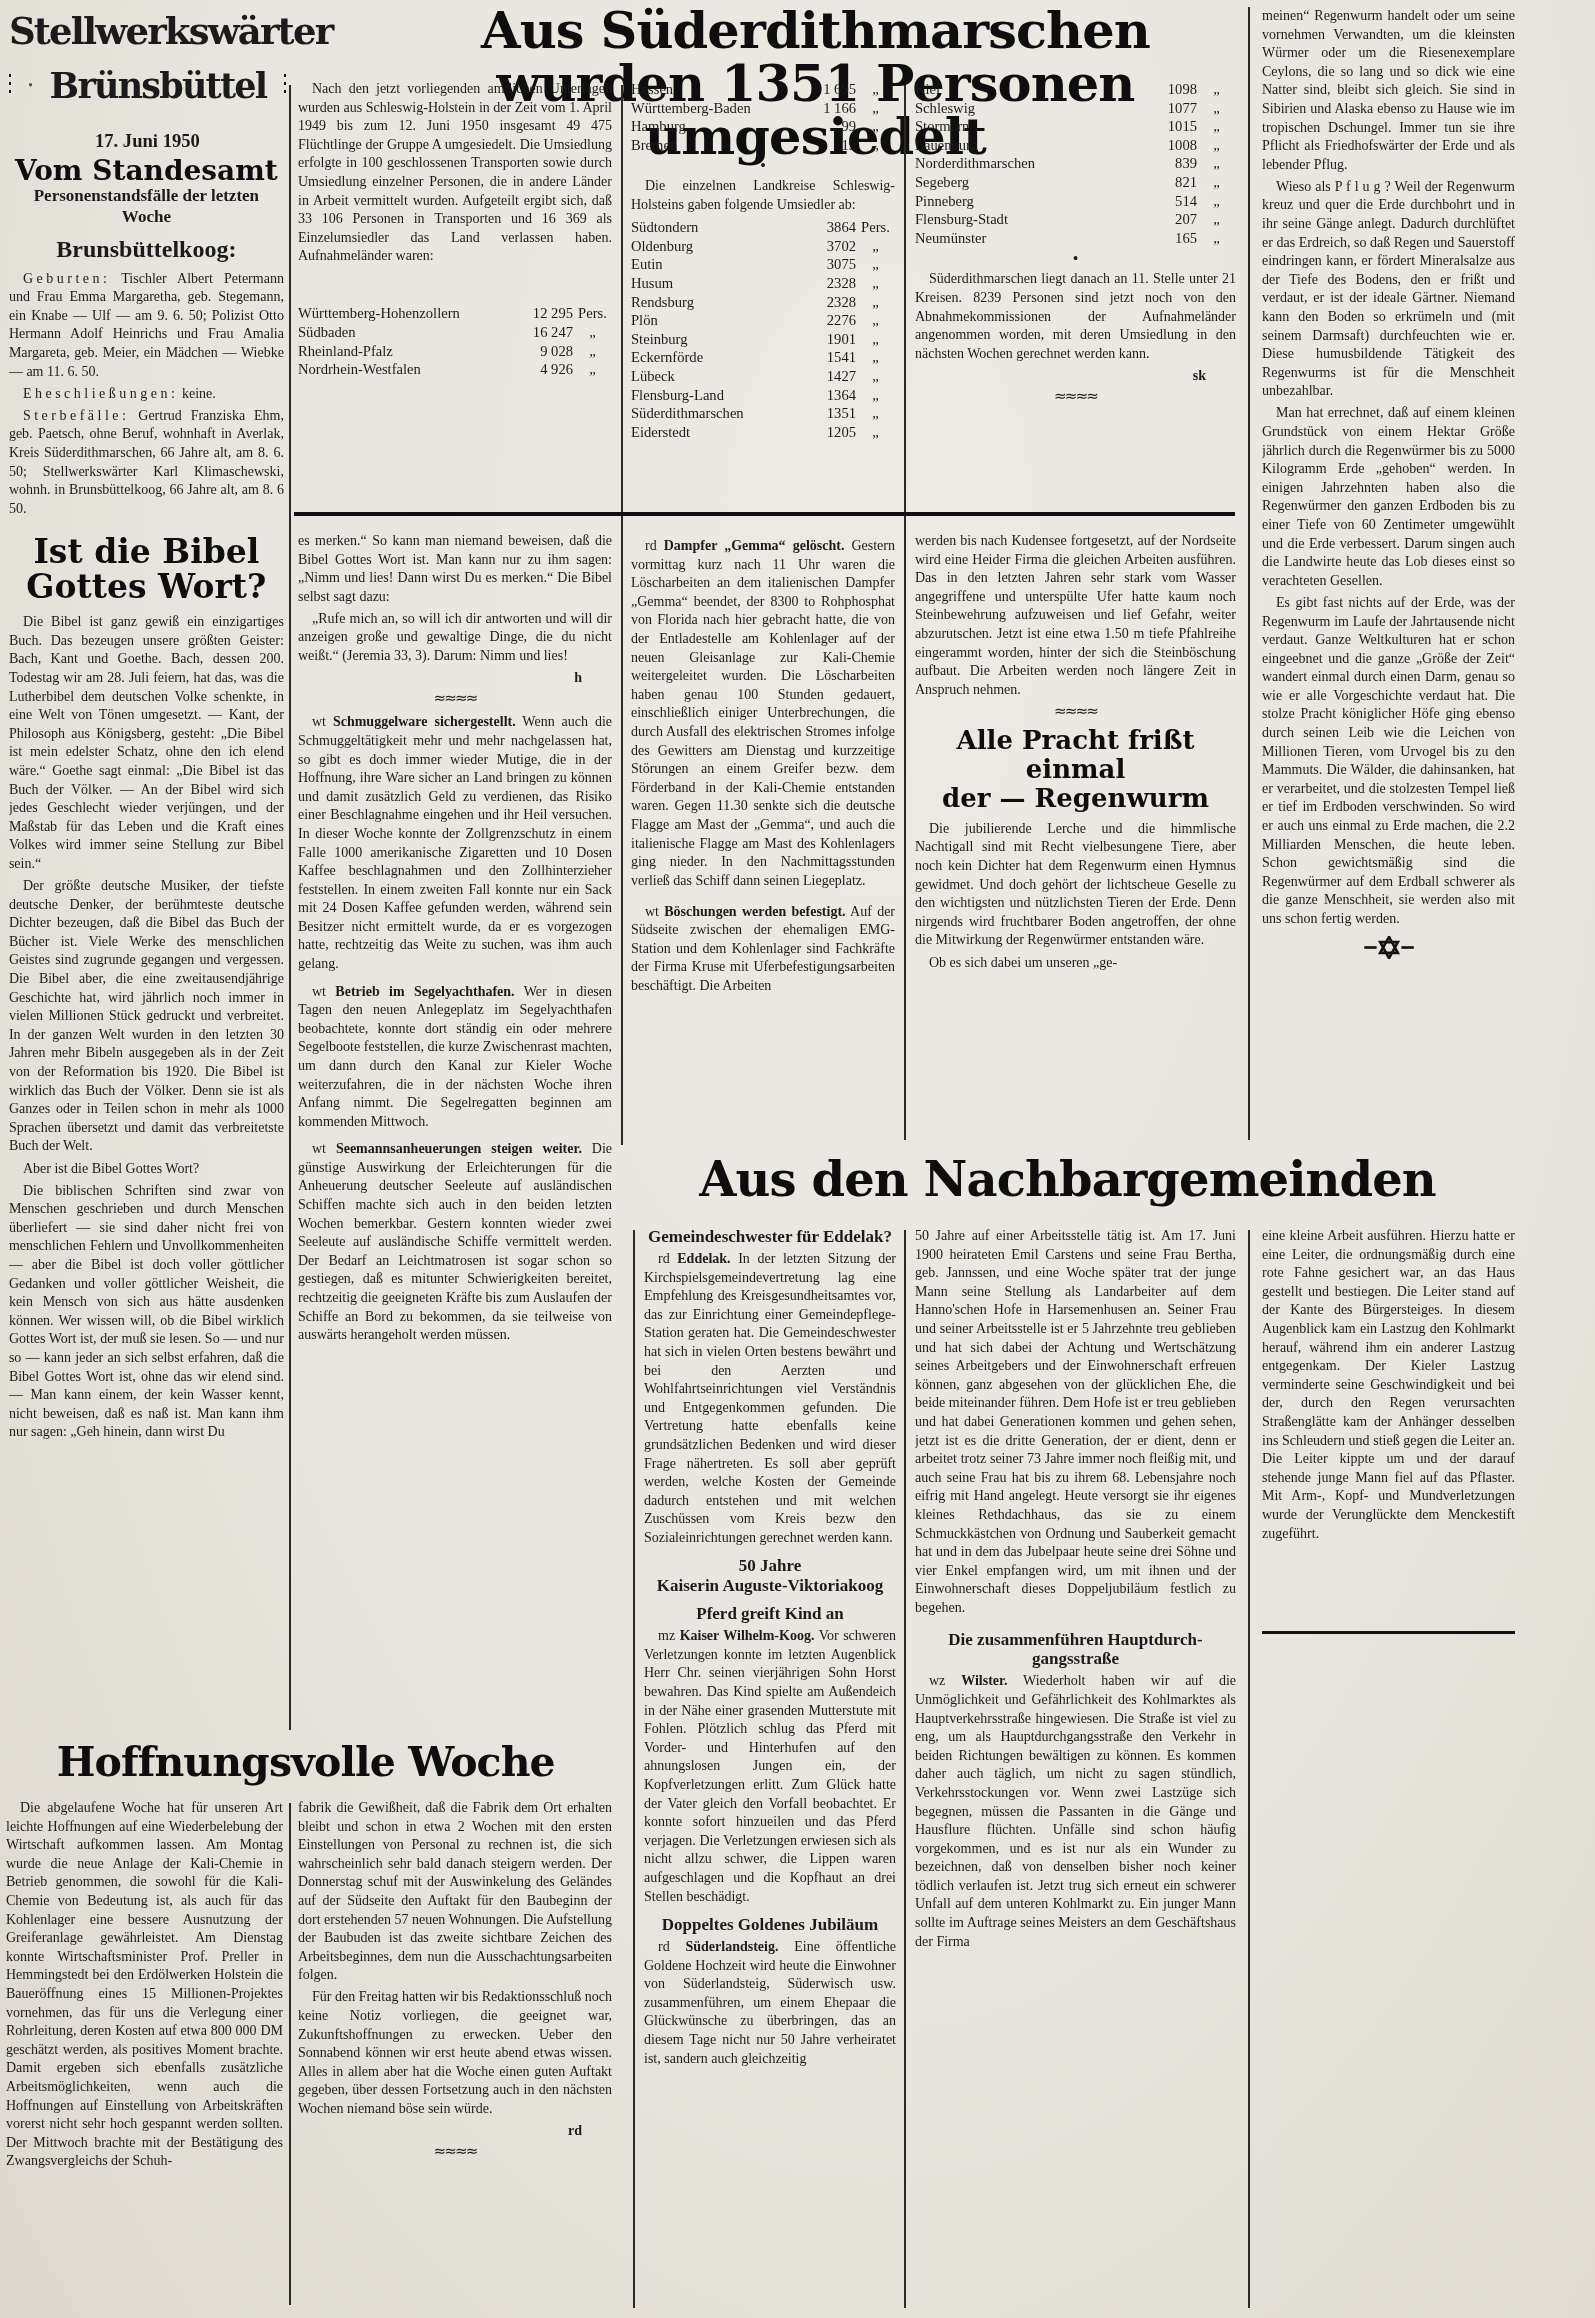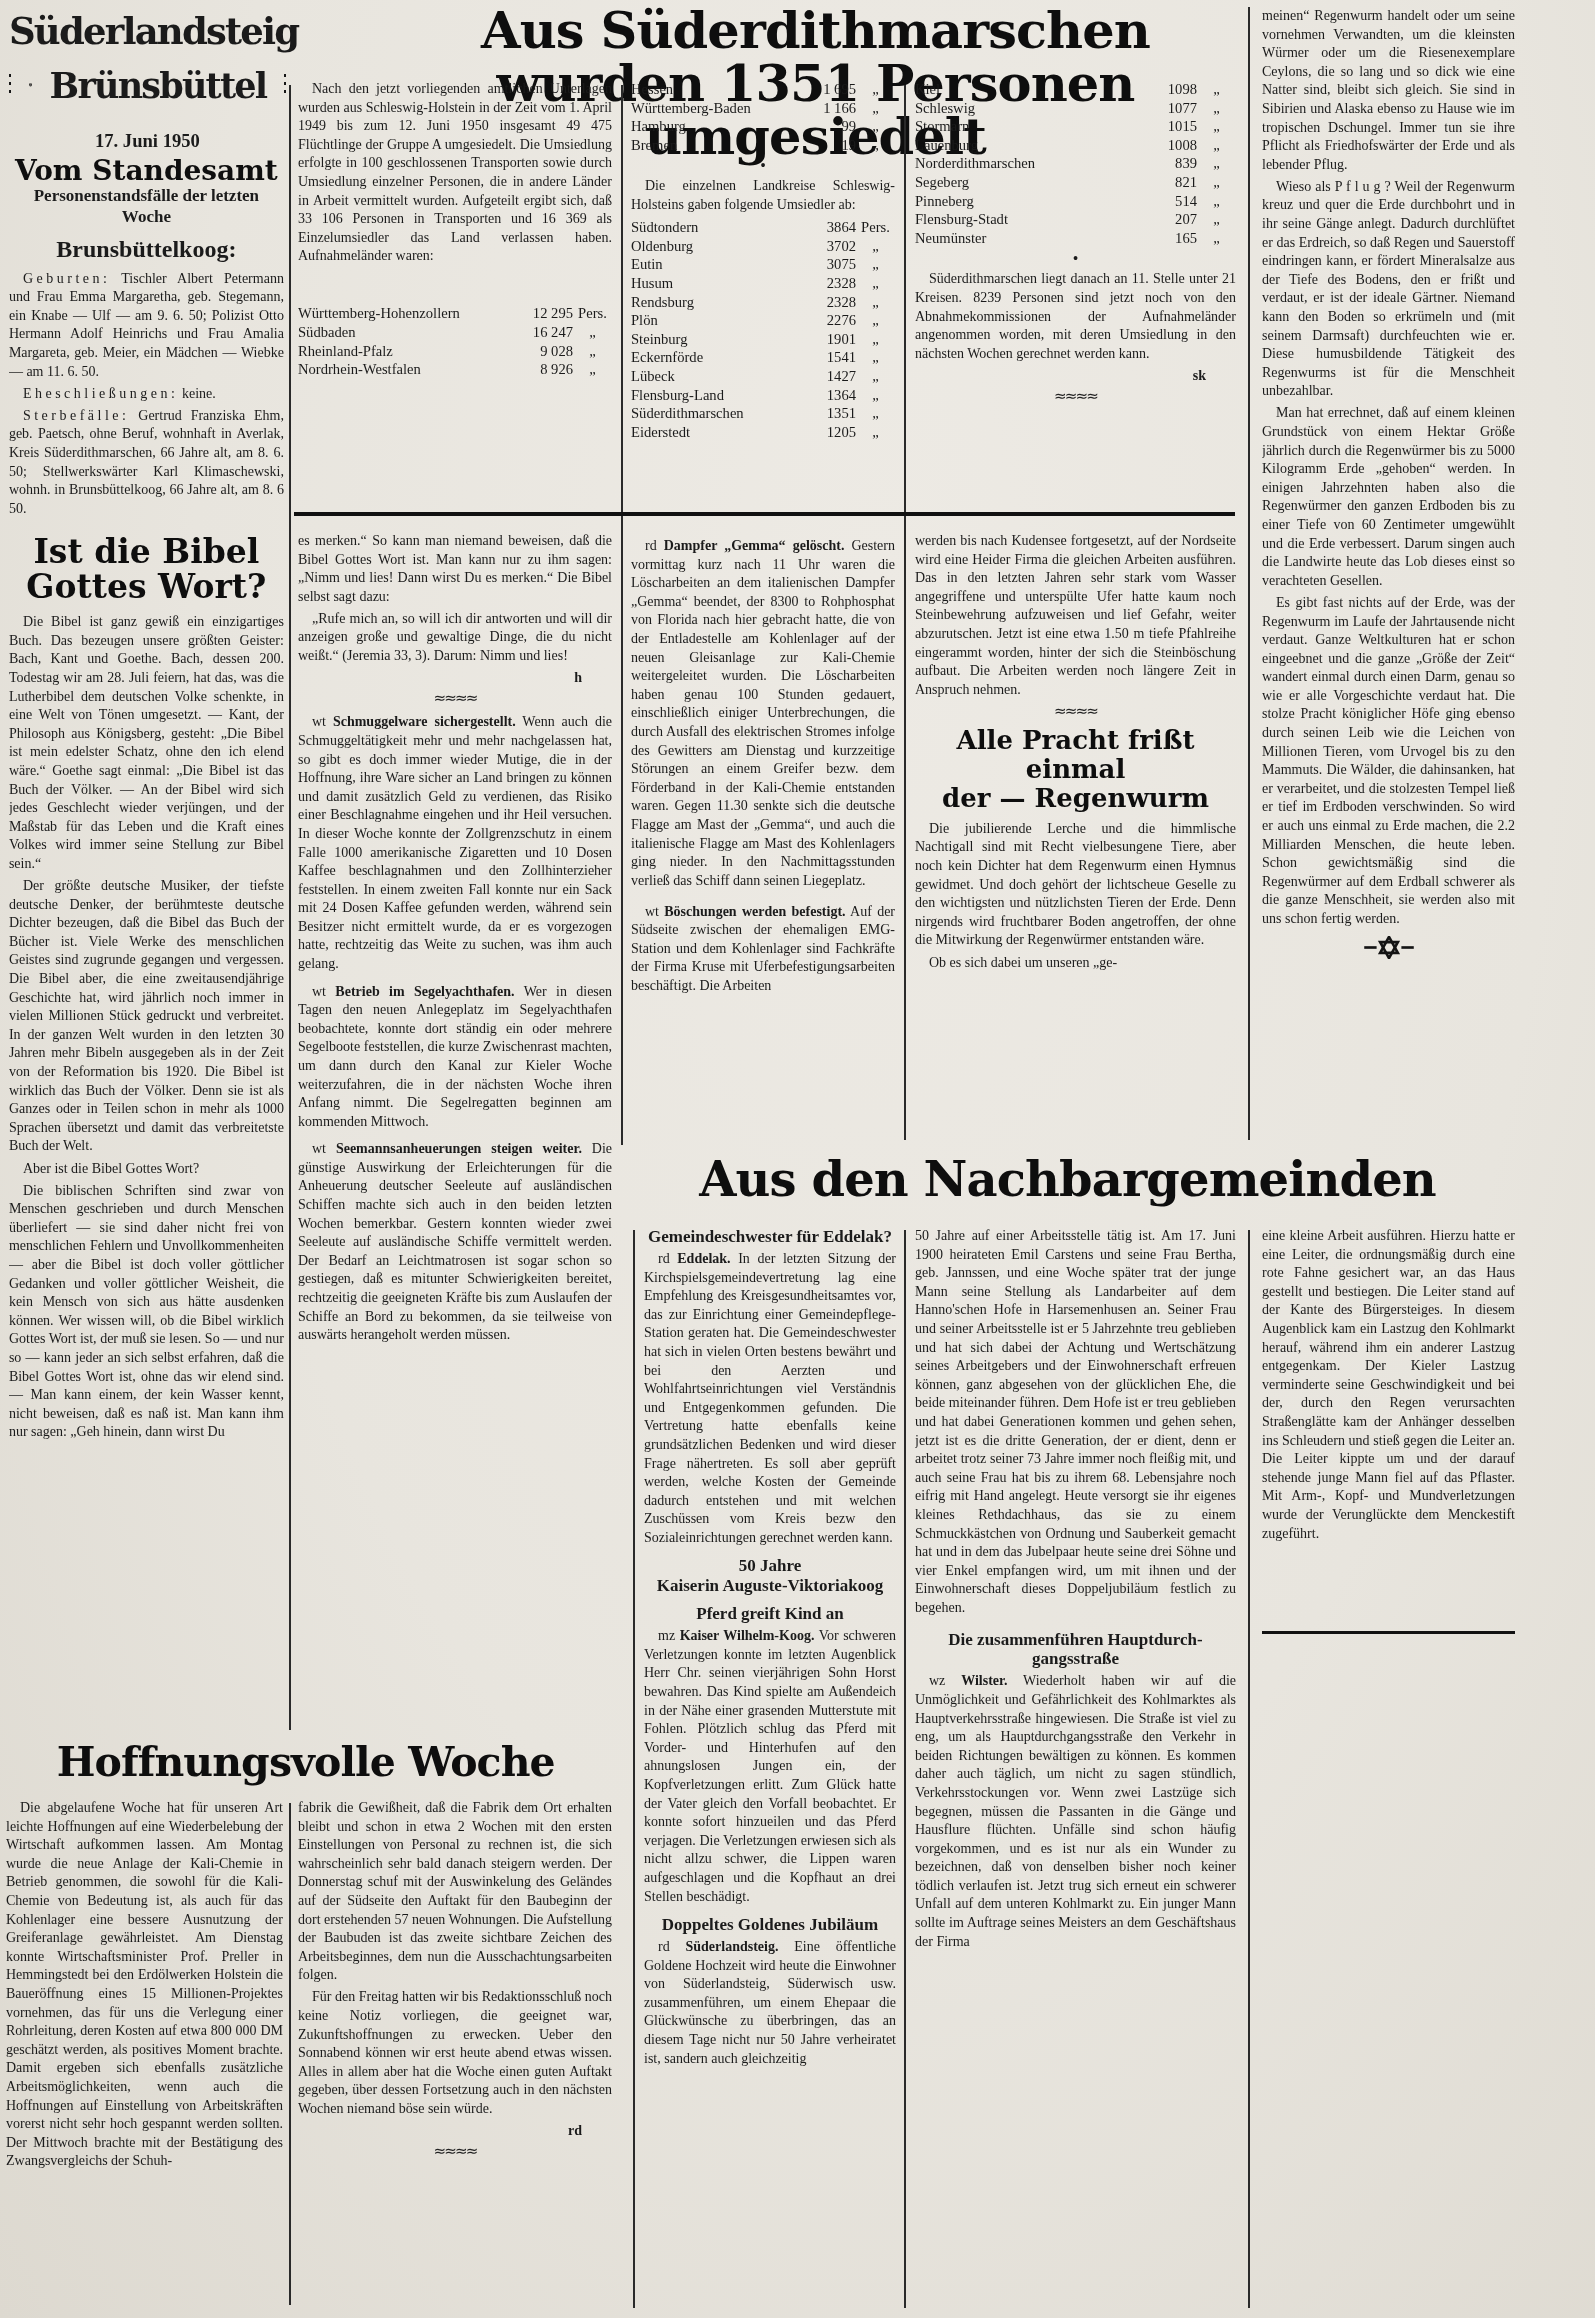--- a/index.html
+++ b/index.html
@@ -39,21 +39,21 @@
   .stripes{width:30px;height:23px;background:repeating-linear-gradient(#161616 0 3.5px, rgba(0,0,0,0) 3.5px 8px);}
   .date-line{text-align:center;font-weight:bold;font-size:18.6px;margin-top:12.4px;}.gap40{height:35px;}
   .star-orn{display:block;margin:7px auto 0 auto;}
 </style>
 </head>
 <body>
 
 <div class="page">
 
   <div class="abs" style="left:8.9px;top:10.6px;width:277px;">
-    <div class="masthead-l1">Süderlandsteig</div>
+    <div class="masthead-l1">Stellwerkswärter</div>
     <div class="masthead-row">
       <div class="stripes"></div>
       <svg width="55" height="64" viewBox="0 0 64 74">
         <path d="M3 3 H61 V42 Q61 64 32 71 Q3 64 3 42 Z" fill="#141414"></path>
         <g stroke="#e8e5df" stroke-width="6" stroke-linecap="round" fill="none">
           <line x1="17" y1="17" x2="47" y2="53"></line>
           <line x1="47" y1="17" x2="17" y2="53"></line>
         </g>
         <circle cx="47" cy="14" r="5" fill="none" stroke="#e8e5df" stroke-width="4"></circle>
         <path d="M15 50 q10 12 20 7" stroke="#e8e5df" stroke-width="5" fill="none"></path>
@@ -100,21 +100,21 @@
           <span class="stat-val">16 247</span>
           <span class="stat-unit">„</span>
         </div>
       <div class="stat-row">
           <span class="stat-name">Rheinland-Pfalz</span>
           <span class="stat-val">9 028</span>
           <span class="stat-unit">„</span>
         </div>
       <div class="stat-row">
           <span class="stat-name">Nordrhein-Westfalen</span>
-          <span class="stat-val">8 926</span>
+          <span class="stat-val">4 926</span>
           <span class="stat-unit">„</span>
         </div>
     </div>
   </div>
 
   <div class="abs" style="left:631px;top:80px;width:264px;height:429px;overflow:hidden;">
     <div>
       <div class="stat-row">
           <span class="stat-name">Hessen</span>
           <span class="stat-val">1 695</span>

